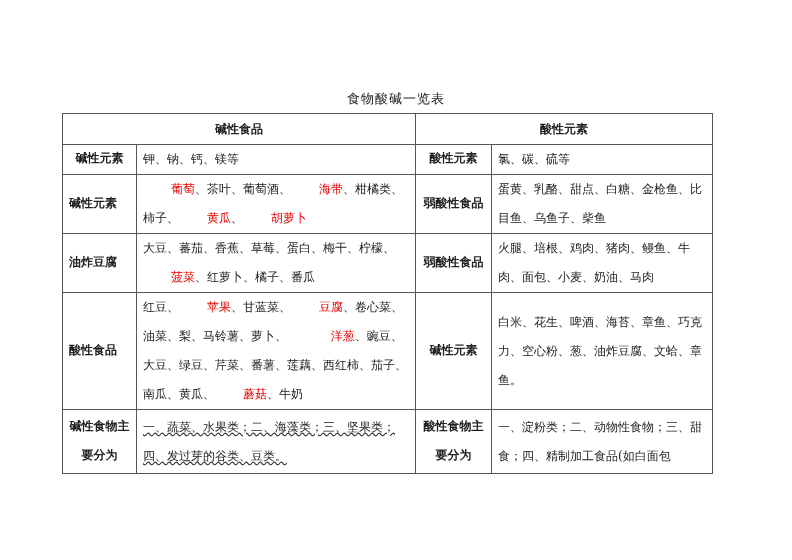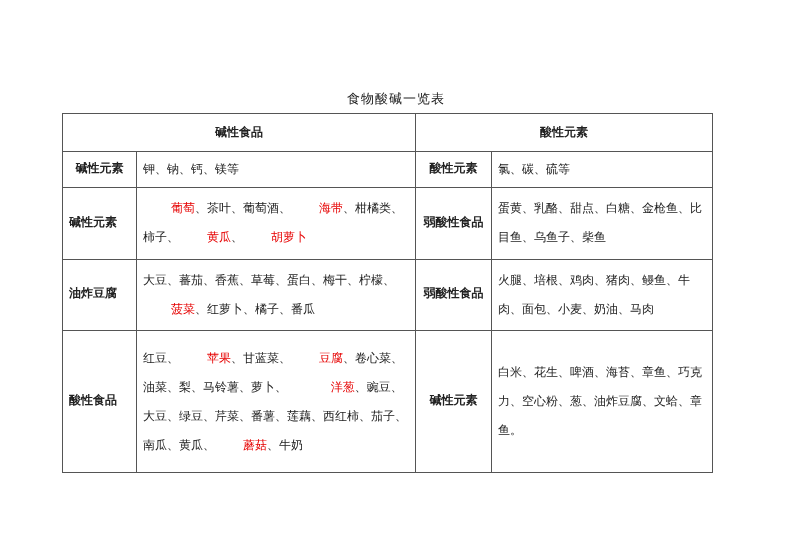--- a/index.html
+++ b/index.html
@@ -51,14 +51,20 @@
     <td><span>大豆、蕃茄、香蕉、草莓、蛋白、梅干、柠檬、</span><span class="red">菠菜</span><span>、红萝卜、橘子、番瓜</span></td>
     <td class="lbl center">弱酸性食品</td>
     <td><span>火腿、培根、鸡肉、猪肉、鳗鱼、牛肉、面包、小麦、奶油、马肉</span></td>
   </tr>
   <tr style="height:117px">
     <td class="lbl">酸性食品</td>
     <td><span>红豆、</span><span class="red">苹果</span><span>、甘蓝菜、</span><span class="red">豆腐</span><span>、卷心菜、油菜、梨、马铃薯、萝卜、　 </span><span class="red">洋葱</span><span>、豌豆、大豆、绿豆、芹菜、番薯、莲藕、西红柿、茄子、南瓜、黄瓜、</span><span class="red">蘑菇</span><span>、牛奶</span></td>
     <td class="lbl center">碱性元素</td>
     <td><span>白米、花生、啤酒、海苔、章鱼、巧克力、空心粉、葱、油炸豆腐、文蛤、章鱼。</span></td>
   </tr>
+  <tr style="height:64px">
+    <td class="lbl center">碱性食物主要分为</td>
+    <td><span class=" ul">一、蔬菜、水果类；二、海藻类；三、坚果类；四、发过芽的谷类、豆类。</span></td>
+    <td class="lbl center">酸性食物主要分为</td>
+    <td><span>一、淀粉类；二、动物性食物；三、甜食；四、精制加工食品(如白面包</span></td>
+  </tr>
 </tbody>
   </table>
 
 </body></html>

